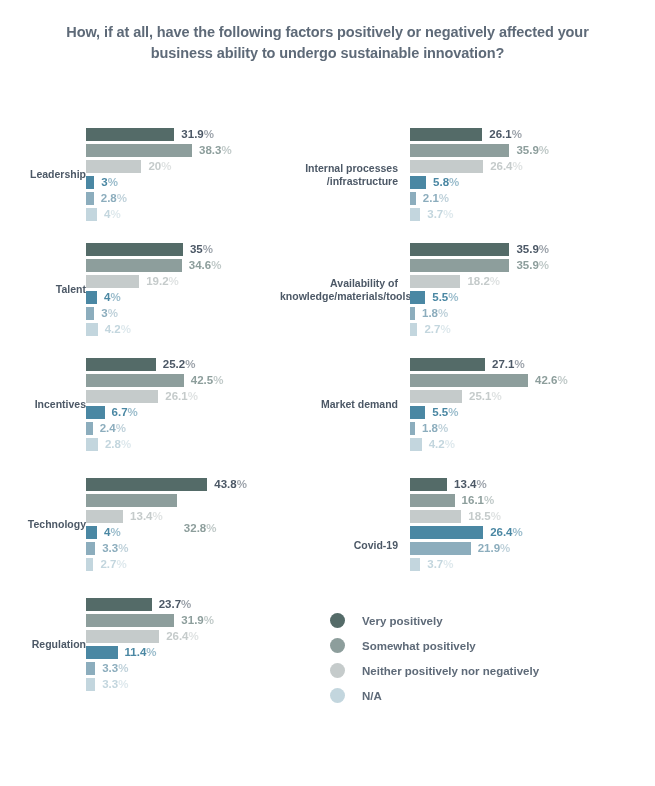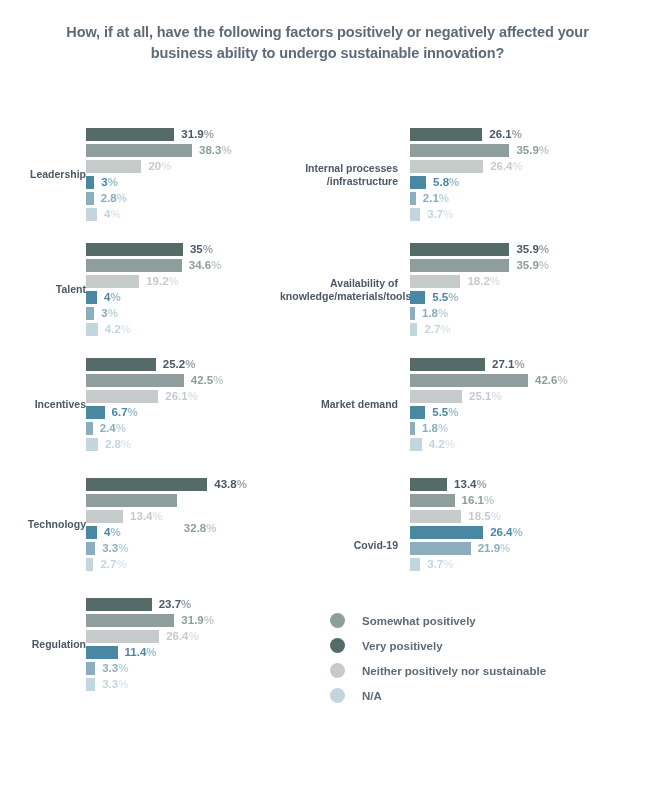--- a/index.html
+++ b/index.html
@@ -372,30 +372,30 @@
             <div class="bar" style="width: 10.249px; background: rgb(195, 214, 222);"></div>
             <div class="bar-value" style="left: 17.249px; color: rgb(195, 214, 222);"><span>3.7</span><span class="pct">%</span></div>
           </div>
         </div>
       </div>
     </div>
 
   <div class="legend">
     <div id="legend-host">
         <div class="legend-item">
+          <span class="legend-dot" style="background: rgb(84, 107, 104);"></span>
+          <span class="legend-label">Very positively</span>
+        </div>
+        <div class="legend-item">
           <span class="legend-dot" style="background: rgb(141, 158, 156);"></span>
           <span class="legend-label">Somewhat positively</span>
         </div>
         <div class="legend-item">
-          <span class="legend-dot" style="background: rgb(84, 107, 104);"></span>
-          <span class="legend-label">Very positively</span>
-        </div>
-        <div class="legend-item">
           <span class="legend-dot" style="background: rgb(197, 203, 203);"></span>
-          <span class="legend-label">Neither positively nor sustainable</span>
+          <span class="legend-label">Neither positively nor negatively</span>
         </div>
         <div class="legend-item">
           <span class="legend-dot" style="background: rgb(195, 214, 222);"></span>
           <span class="legend-label">N/A</span>
         </div>
       </div>
   </div>
 
 </div>
 

